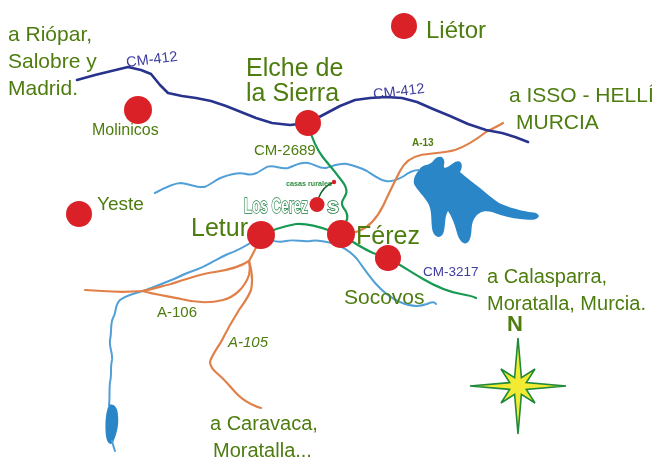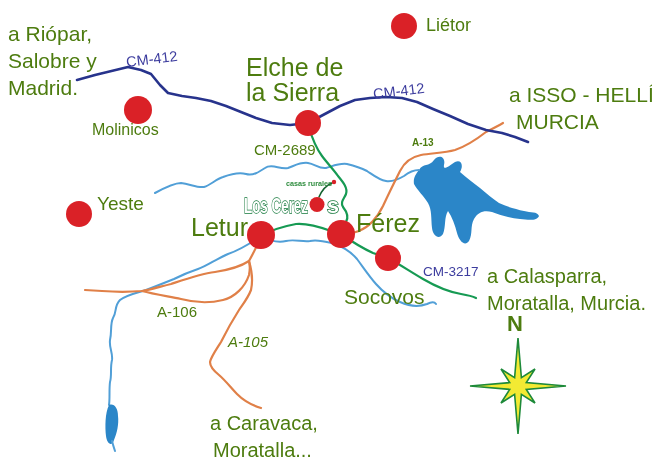--- a/index.html
+++ b/index.html
@@ -106,29 +106,29 @@
   </div>
   <div class="lbl dest" style="left:487px;top:263px;">
     <div>a Calasparra,</div>
     <div>Moratalla, Murcia.</div>
   </div>
   <div class="lbl dest" style="left:210px;top:410px;">
     <div>a Caravaca,</div>
     <div style="padding-left:3px;">Moratalla...</div>
   </div>
 
-  <div class="lbl" style="left:426px;top:14px;font-size:18px;">Liétor</div>
+  <div class="lbl" style="left:426px;top:14px;font-size:24px;">Liétor</div>
   <div class="lbl" style="left:92px;top:120px;font-size:16px;">Molinicos</div>
   <div class="lbl" style="left:246px;top:55px;width:80px;text-align:center;font-size:25px;line-height:25px;">
     <div>Elche de</div>
     <div>la Sierra</div>
   </div>
   <div class="lbl" style="left:97px;top:192px;font-size:19px;">Yeste</div>
   <div class="lbl" style="left:191px;top:211px;font-size:25px;text-align:center;">Letur</div>
-  <div class="lbl" style="left:356px;top:207px;font-size:25px;">Férez</div>
+  <div class="lbl" style="left:356px;top:219px;font-size:25px;">Férez</div>
   <div class="lbl" style="left:344px;top:283px;font-size:21px;">Socovos</div>
 
   <div class="lbl road-lbl" style="left:126px;top:50px;font-size:14.5px;transform:rotate(-7deg);">CM-412</div>
   <div class="lbl road-lbl" style="left:373px;top:82px;font-size:14.5px;transform:rotate(-7deg);">CM-412</div>
   <div class="lbl" style="left:254px;top:140px;font-size:15px;">CM-2689</div>
   <div class="lbl" style="left:412px;top:136px;font-size:10px;font-weight:bold;">A-13</div>
   <div class="lbl road-lbl" style="left:423px;top:263px;font-size:13.5px;">CM-3217</div>
   <div class="lbl" style="left:157px;top:302px;font-size:15px;">A-106</div>
   <div class="lbl" style="left:228px;top:332px;font-size:15px;font-style:italic;">A-105</div>
 

